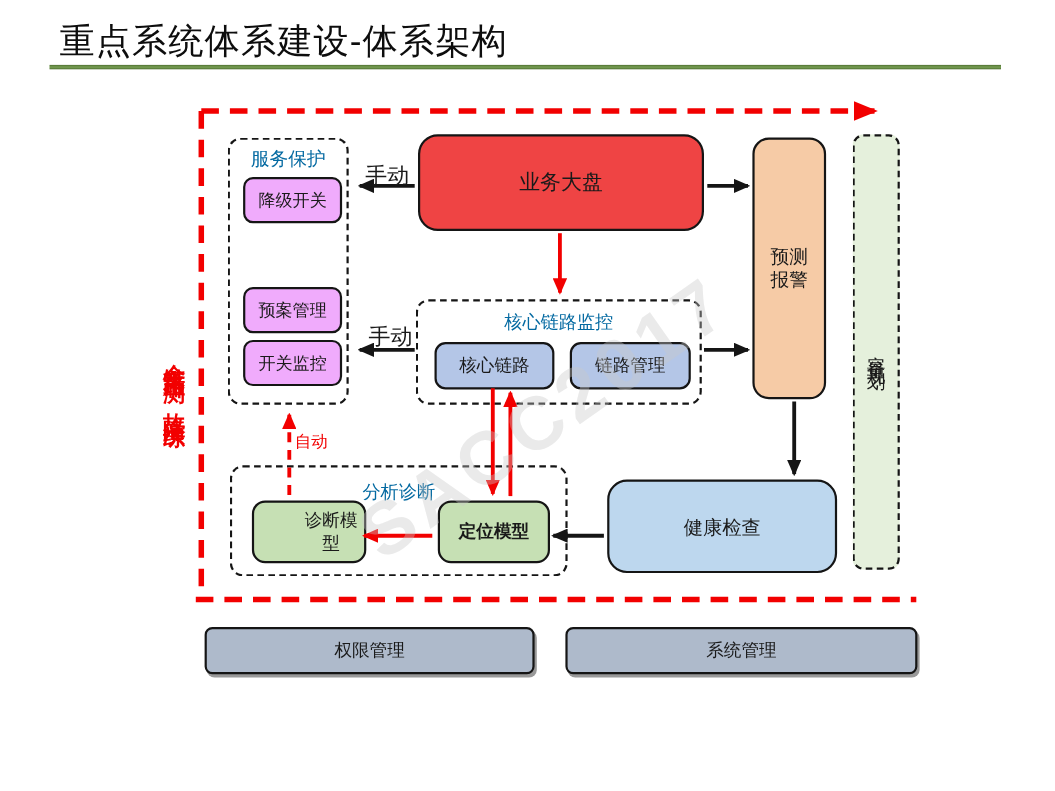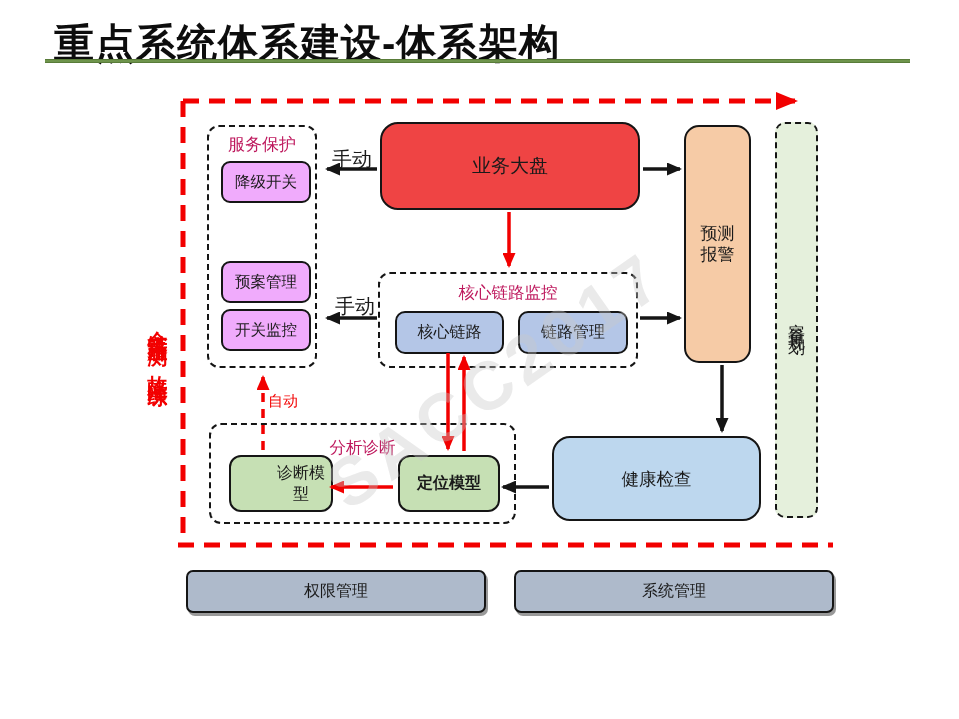--- a/index.html
+++ b/index.html
@@ -7,21 +7,21 @@
     position:relative;
     width:959px;height:719px;
     background:#fff;
     font-family:"Liberation Sans","DejaVu Sans",sans-serif;
     overflow:hidden;
   }
   .abs{position:absolute;}
   
   #title{
     left:54px;top:16px;
-    font-size:40px;font-weight:bold;color:#0d0d0d;
+    font-size:32px;font-weight:normal;color:#0d0d0d;
     letter-spacing:1px;white-space:nowrap;
   }
   #title-rule{
     left:45px;top:59px;width:865px;height:4px;
     background:linear-gradient(#4e7030,#79a055,#4e7030);
   }
   
   #side-label{
     left:146px;top:215px;height:260px;width:26px;
     writing-mode:vertical-rl;text-orientation:upright;
@@ -40,21 +40,21 @@
     display:flex;align-items:center;justify-content:center;
     border:2.5px solid #151515;box-sizing:border-box;
     color:#1a1a1a;text-align:center;z-index:5;
   }
   .group{
     border:2.5px dashed #151515;border-radius:12px;
     box-sizing:border-box;z-index:4;
   }
   .group-title{
     position:absolute;left:0;right:0;text-align:center;
-    font-size:16.5px;color:#be185d;
+    font-size:16.5px;color:#0369a1;
   }
   
   #svc-protection{left:207px;top:125px;width:110px;height:243px;}
   #svc-protection .group-title{top:6px;font-size:17px;}
   .svc-item{
     left:12px;width:90px;height:42px;border-radius:9px;
     background:#f0abfc;font-size:15.5px;border-width:2.2px;
   }
   #business-dashboard{
     left:380px;top:122px;width:260px;height:88px;border-radius:18px;

